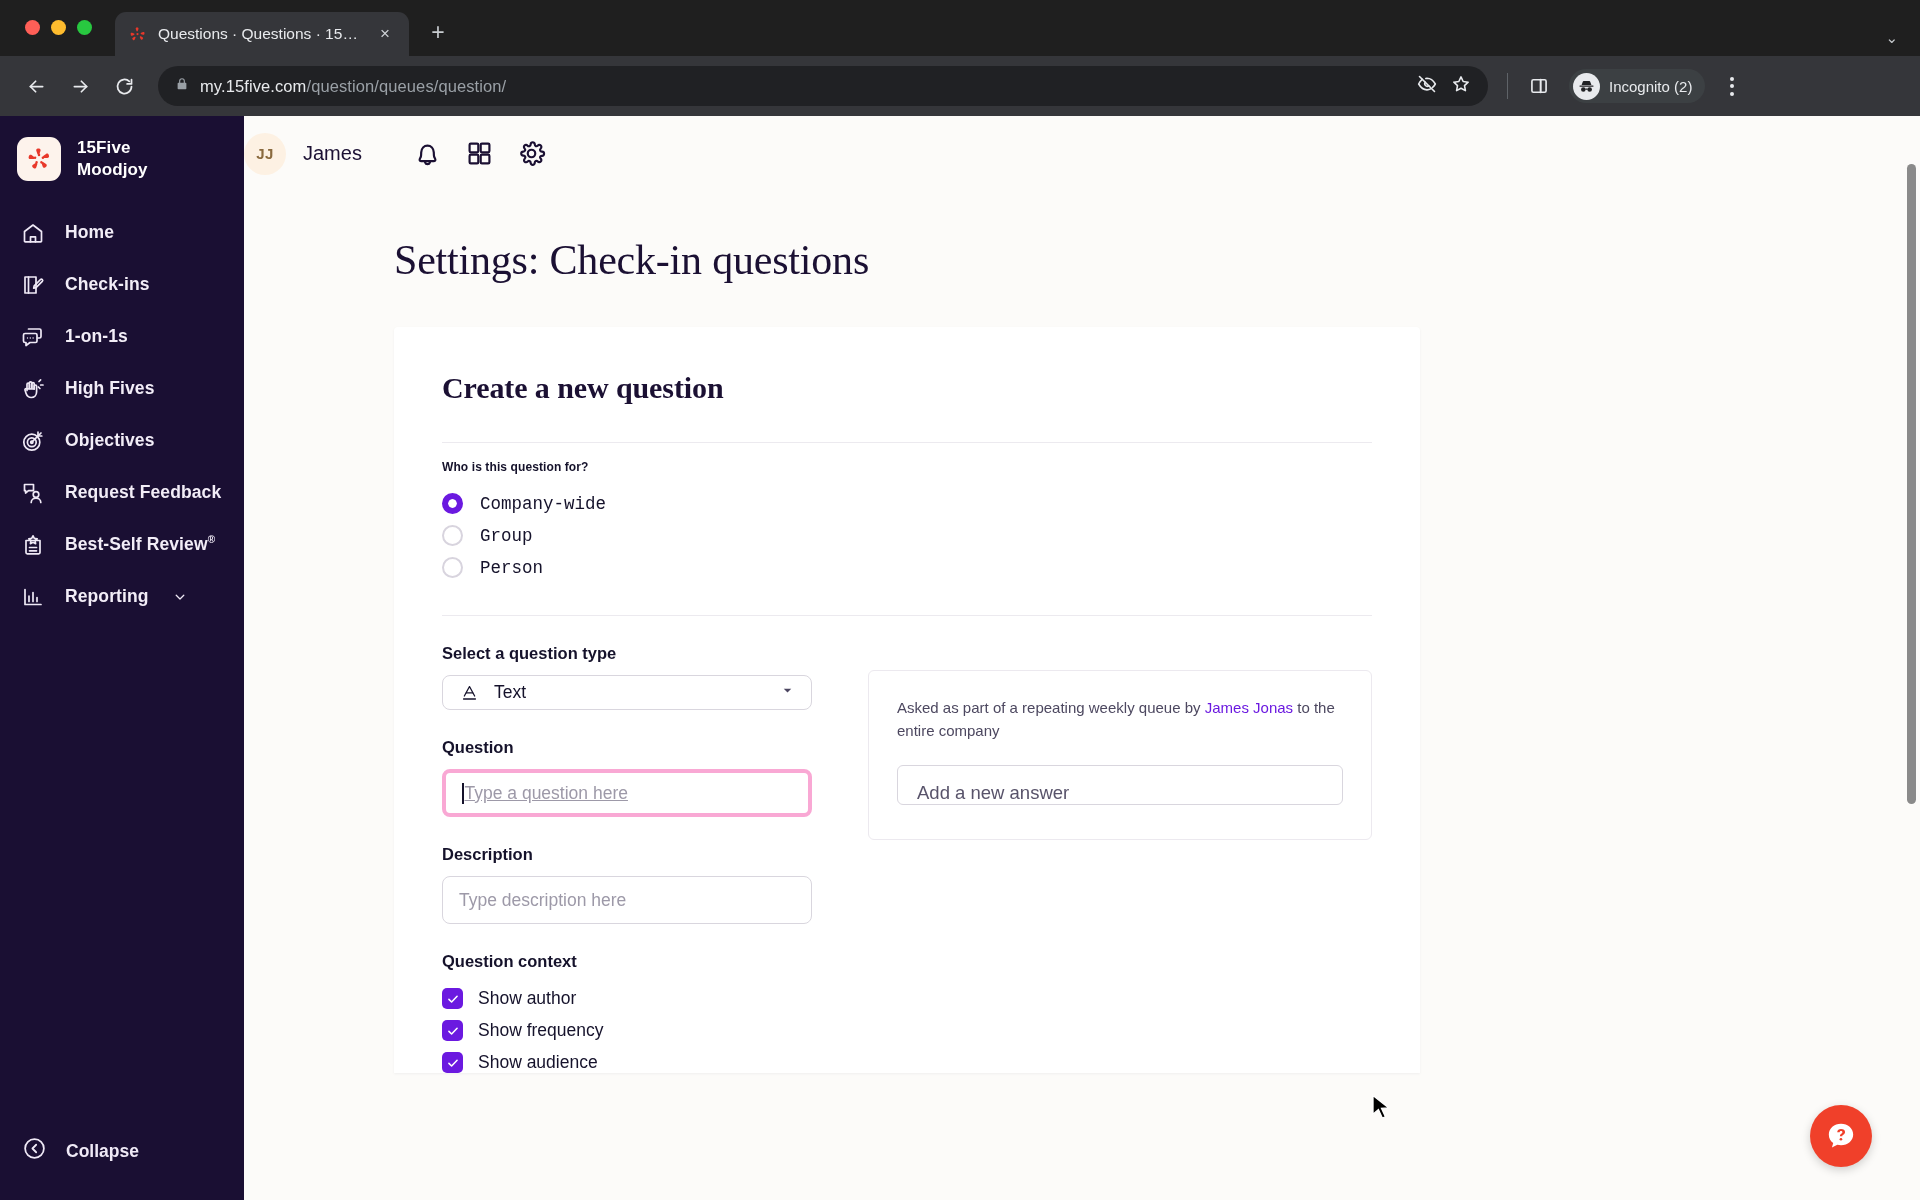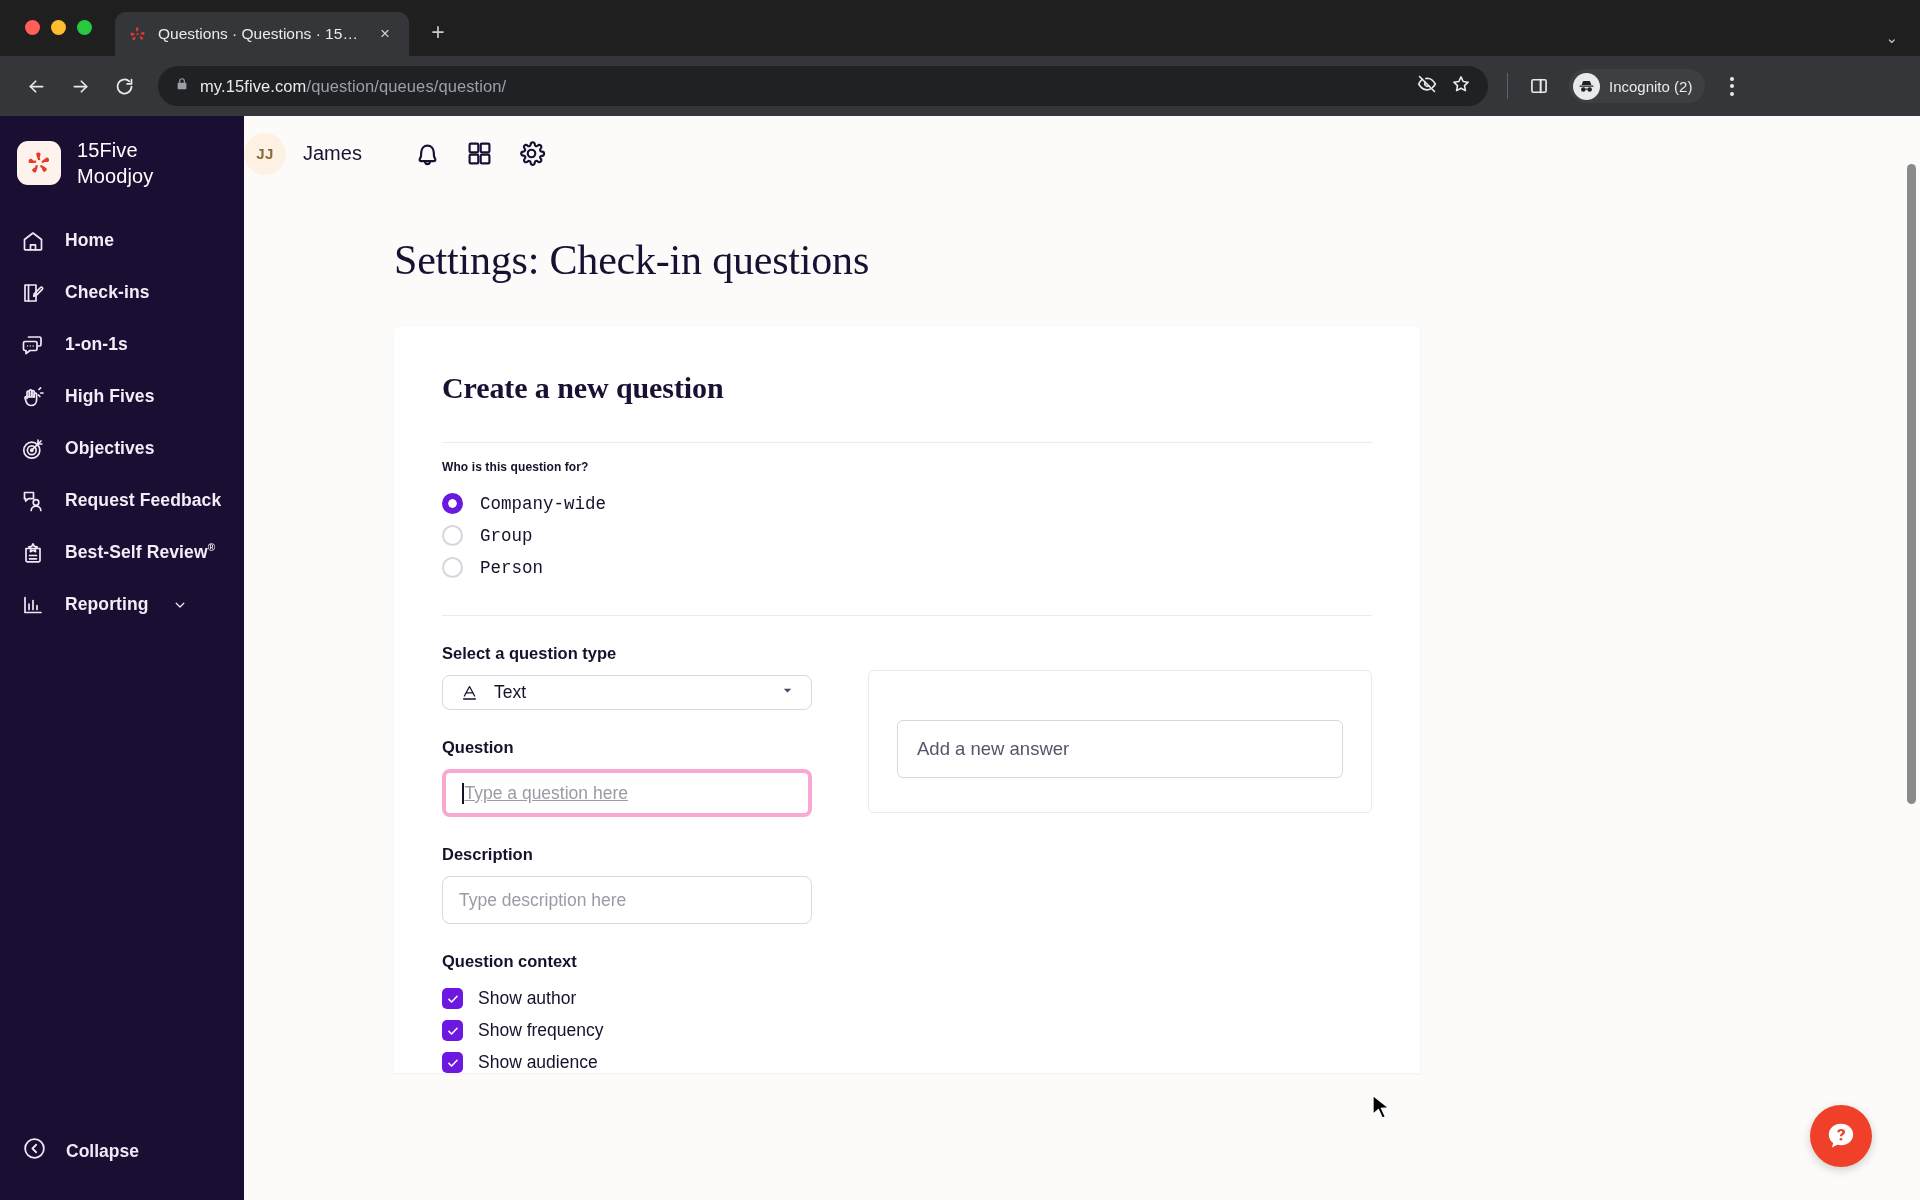--- a/index.html
+++ b/index.html
@@ -58,21 +58,21 @@
   .viewport { flex:1; display:flex; position:relative; background:#fcfbf9; overflow:hidden; }
 
   
   .sidebar {
     width:244px; flex:0 0 244px; background:#1a0f33; color:#fff;
     display:flex; flex-direction:column; position:relative;
   }
   .brand { display:flex; align-items:center; gap:16px; padding:21px 0 0 17px; }
   .brand-logo { width:44px; height:44px; border-radius:11px; background:#fdf3ec; display:flex; align-items:center; justify-content:center; flex:0 0 44px; }
   .brand-logo svg { width:30px; height:30px; }
-  .brand-text { font-size:20px; font-weight:400; line-height:1.32; letter-spacing:.1px; }
+  .brand-text { font-size:17px; font-weight:700; line-height:1.32; letter-spacing:.1px; }
   .nav { margin-top:25px; display:flex; flex-direction:column; }
   .nav-item { display:flex; align-items:center; gap:19px; height:52px; padding-left:20px; color:#f2edf7; }
   .nav-icon { width:26px; height:26px; flex:0 0 26px; display:flex; align-items:center; justify-content:center; }
   .nav-icon svg { width:24px; height:24px; stroke:#efe9f6; fill:none; stroke-width:1.7; stroke-linecap:round; stroke-linejoin:round; }
   .nav-label { font-size:17.5px; font-weight:600; letter-spacing:.1px; }
   .nav-label sup { font-size:10px; vertical-align:super; }
   .chev { margin-left:5px; display:inline-flex; }
   .chev svg { width:14px; height:14px; stroke:#efe9f6; fill:none; stroke-width:2.2; stroke-linecap:round; stroke-linejoin:round; }
   .collapse { margin-top:auto; display:flex; align-items:center; gap:19px; padding:0 0 34px 22px; color:#efe9f6; }
   .collapse svg { width:25px; height:25px; stroke:#efe9f6; fill:none; stroke-width:1.7; stroke-linecap:round; stroke-linejoin:round; }
@@ -139,22 +139,22 @@
   .checkbox svg { width:14px; height:14px; stroke:#fff; fill:none; stroke-width:2.6; stroke-linecap:round; stroke-linejoin:round; }
   .check-label { font-size:17.5px; color:#15122b; }
 
   .preview-card {
     border:1px solid #ece9ef; border-radius:6px; background:#fff;
     padding:26px 28px 34px 28px; margin-top:26px;
   }
   .preview-meta { font-size:15px; color:#4d4860; line-height:1.5; }
   .preview-meta a { color:#6b19e0; text-decoration:none; font-weight:500; }
   .answer-box {
-    margin-top:23px; height:58px; border:1px solid #d9d6de; border-radius:6px;
-    display:flex; align-items:center; padding:0 19px; font-size:18.5px; color:#58536a;
+    margin-top:23px; height:40px; border:1px solid #d9d6de; border-radius:6px;
+    display:flex; align-items:flex-start; padding:16px 19px; font-size:18.5px; color:#58536a;
   }
 
   
   .scrollbar { position:absolute; right:4px; top:48px; width:9px; height:640px; background:#8a8a8a; border-radius:5px; }
 
   
   .help-fab {
     position:absolute; right:48px; bottom:33px; width:62px; height:62px; border-radius:50%;
     background:#f0402a; display:flex; align-items:center; justify-content:center;
     box-shadow:0 3px 10px rgba(0,0,0,.18);
@@ -524,20 +524,21 @@
                         <path d="M5 12.6l4.6 4.6L19 7.2"></path>
                       </svg>
                   </span>
                   <span class="check-label">Show audience</span>
                 </label>
               </div>
             </div>
 
             <div class="col-right">
               <div class="preview-card">
+                <div class="preview-meta"><span>Asked as part of a repeating weekly queue by </span><a href="#">James Jonas</a><span> to the entire company</span></div>
                 <div class="answer-box">
                   <span>Add a new answer</span>
                 </div>
               </div>
             </div>
           </div>
         </section>
       </div>
 
       <div class="scrollbar"></div>

